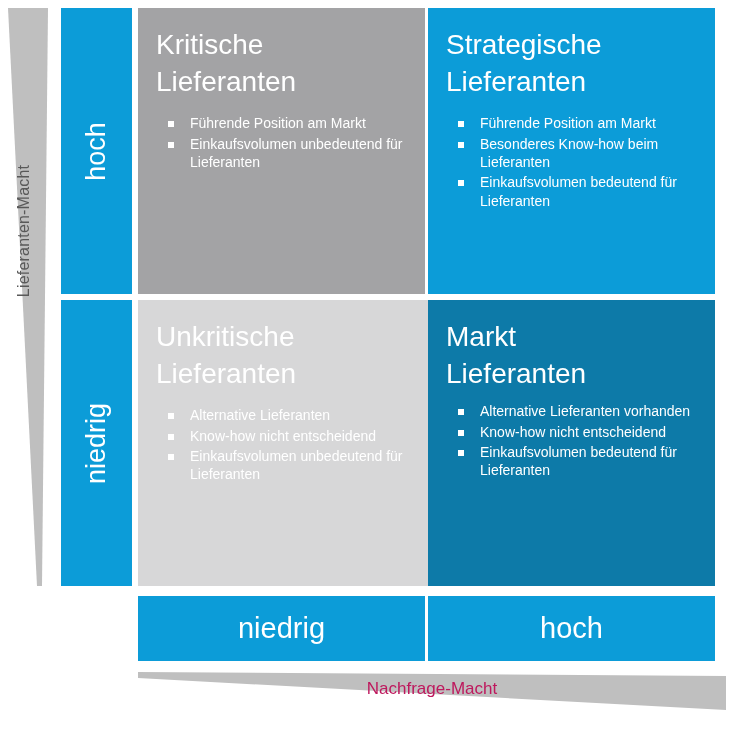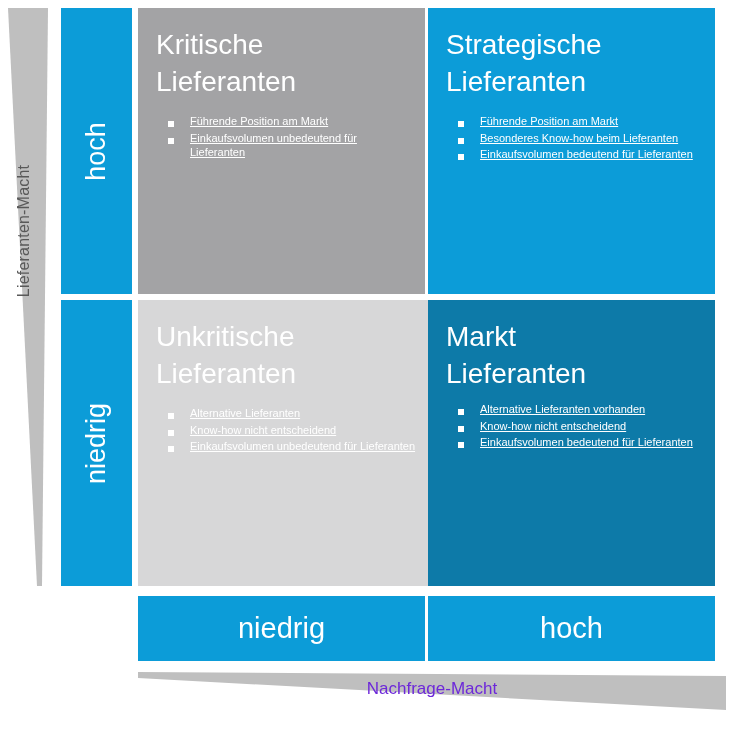--- a/index.html
+++ b/index.html
@@ -88,23 +88,22 @@
 
   .quadrant-bullets {
     list-style: none;
     margin: 0;
     padding: 0 0 0 16px;
   }
   .quadrant-bullets li {
     position: relative;
     padding-left: 22px;
     margin-bottom: 2px;
-    font-size: 11px;
+    font-size: 14px;
     line-height: 1.31;
-    text-decoration: underline;
   }
   .bullet-square {
     position: absolute;
     left: 0;
     top: 7px;
     width: 6px;
     height: 6px;
     background: #ffffff;
   }
   
@@ -136,21 +135,21 @@
     height: 44px;
   }
   .x-axis-wedge svg { display: block; }
 
   .x-axis-title {
     position: absolute;
     left: 138px;
     top: 679px;
     width: 588px;
     text-align: center;
-    color: #6d28d9;
+    color: #be185d;
     font-size: 17px;
     white-space: nowrap;
   }
 </style>
 </head>
 <body>
 
 <div id="matrix-root">
 
   <div class="y-axis-wedge">

